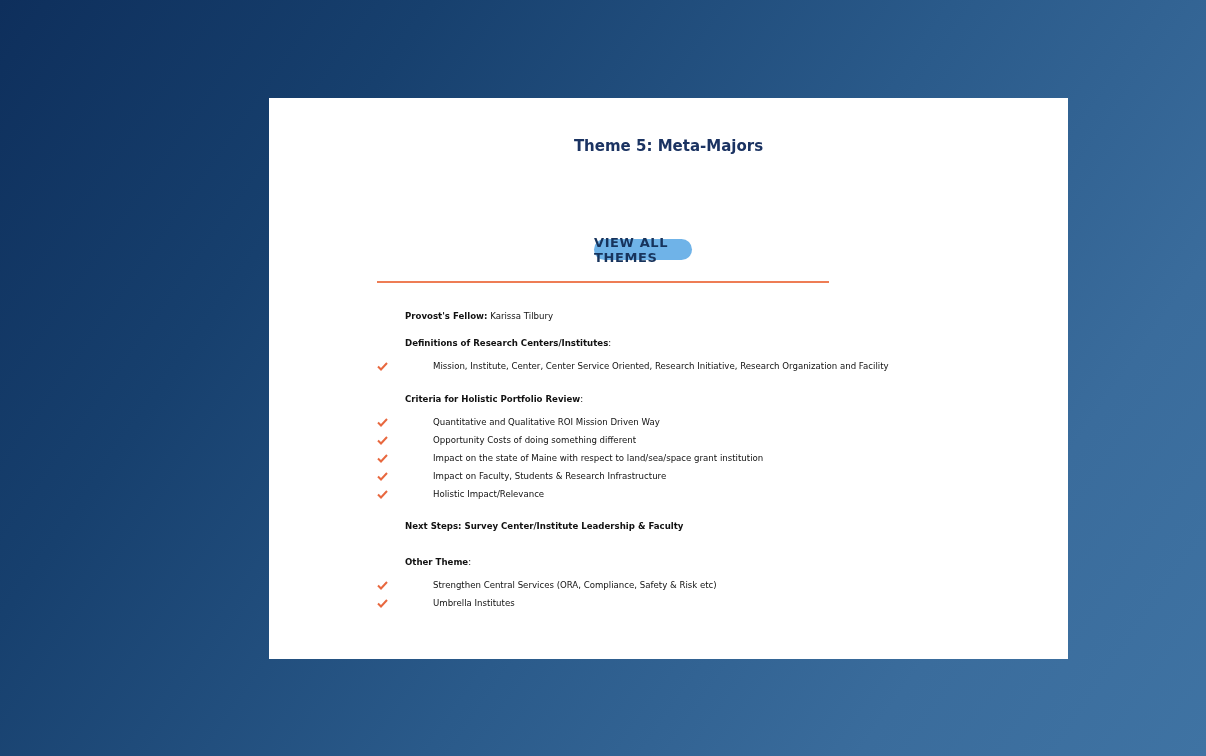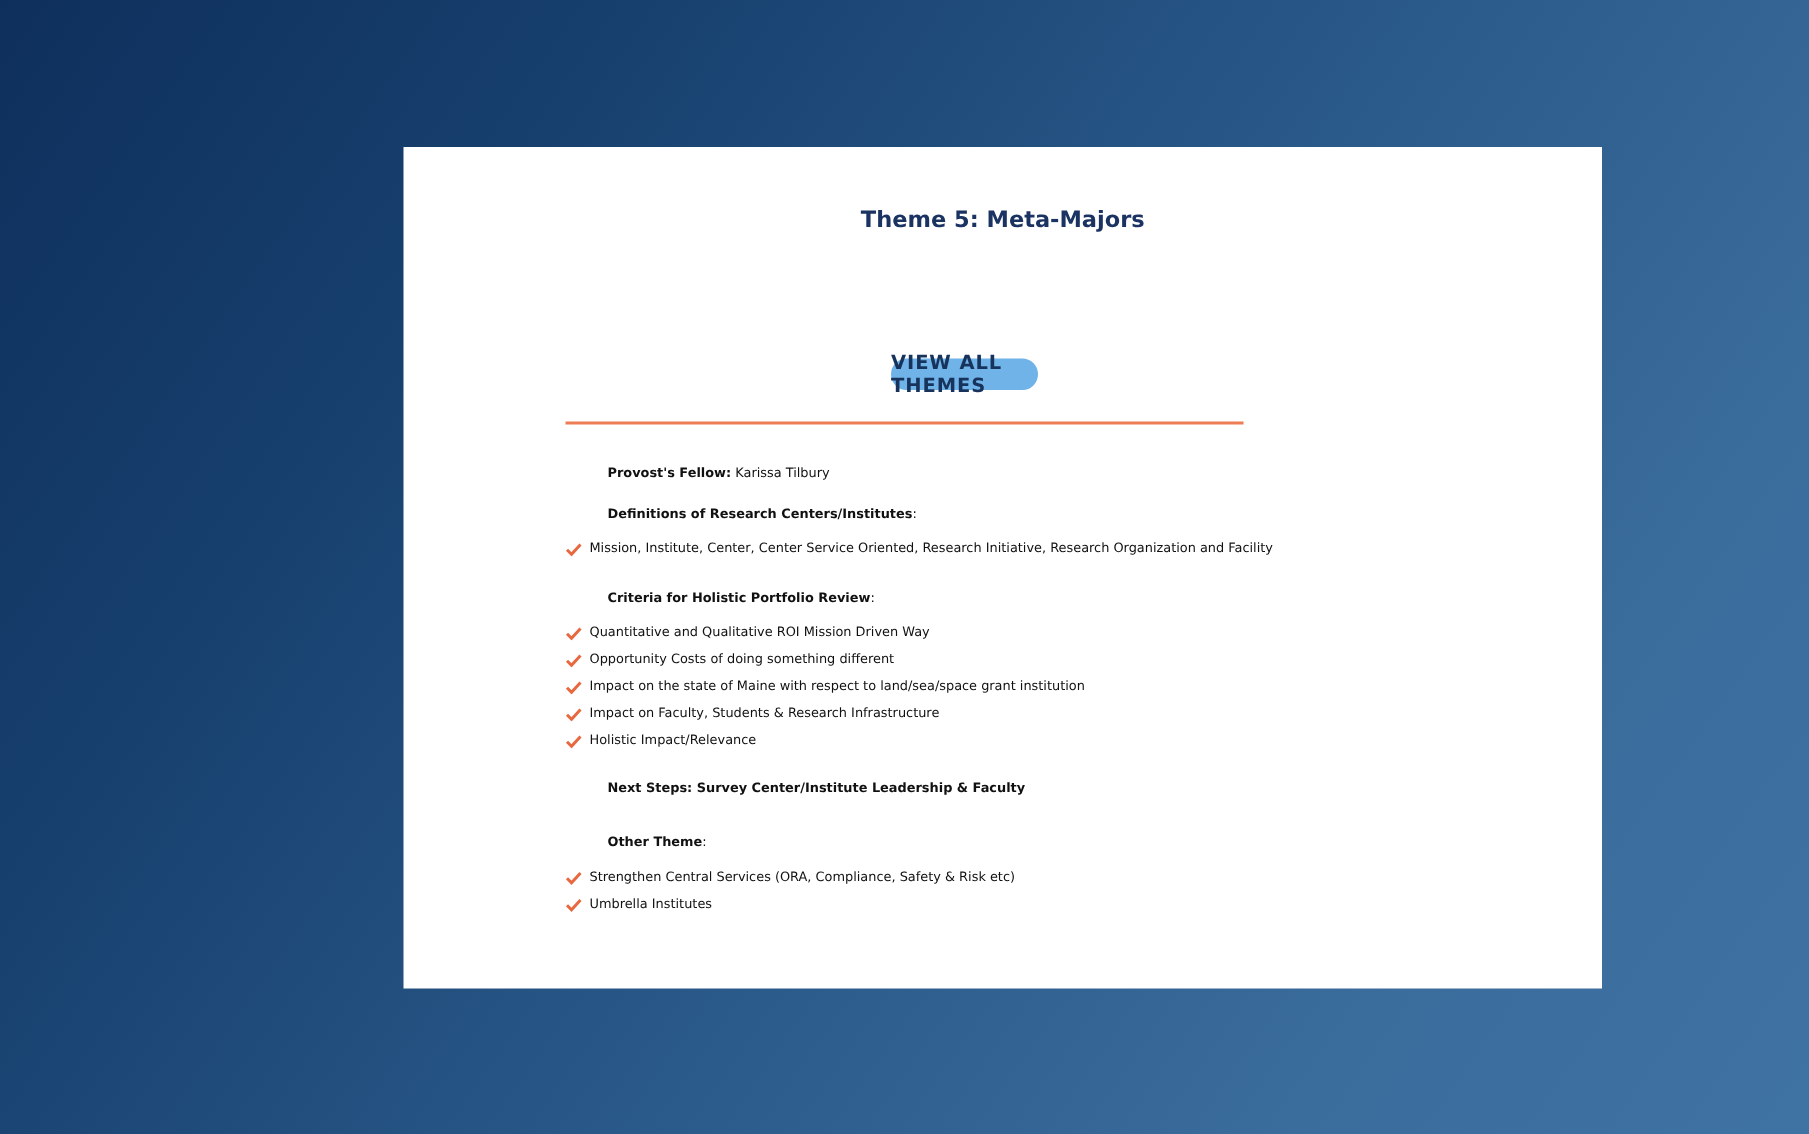--- a/index.html
+++ b/index.html
@@ -37,21 +37,21 @@
   }
   .divider {
     position: absolute; left: 108px; width: 452px; top: 183px; height: 2px; background: #ee7d55;
   }
   .content {
     position: absolute; left: 108px; top: 213px; width: 480px;
     font-family: "DejaVu Sans", sans-serif; font-size: 8.6px; color: #111;
   }
   .line { position: absolute; left: 0; white-space: nowrap; padding-left: 28px; }
   .bold { font-weight: bold; }
-  .item { position: absolute; left: 0; white-space: nowrap; display: flex; align-items: center; }
+  .item { position: absolute; left: 0; white-space: nowrap; display: flex; align-items: center; gap: 40px; }
   .check { width: 11px; height: 9px; margin-right: 5px; display: inline-block; }
 </style>
 </head>
 <body>
 
 <div class="card">
   <div class="title">Theme 5: Meta-Majors</div>
   <div class="note">
   </div>
   <div class="btn">VIEW ALL THEMES</div>

